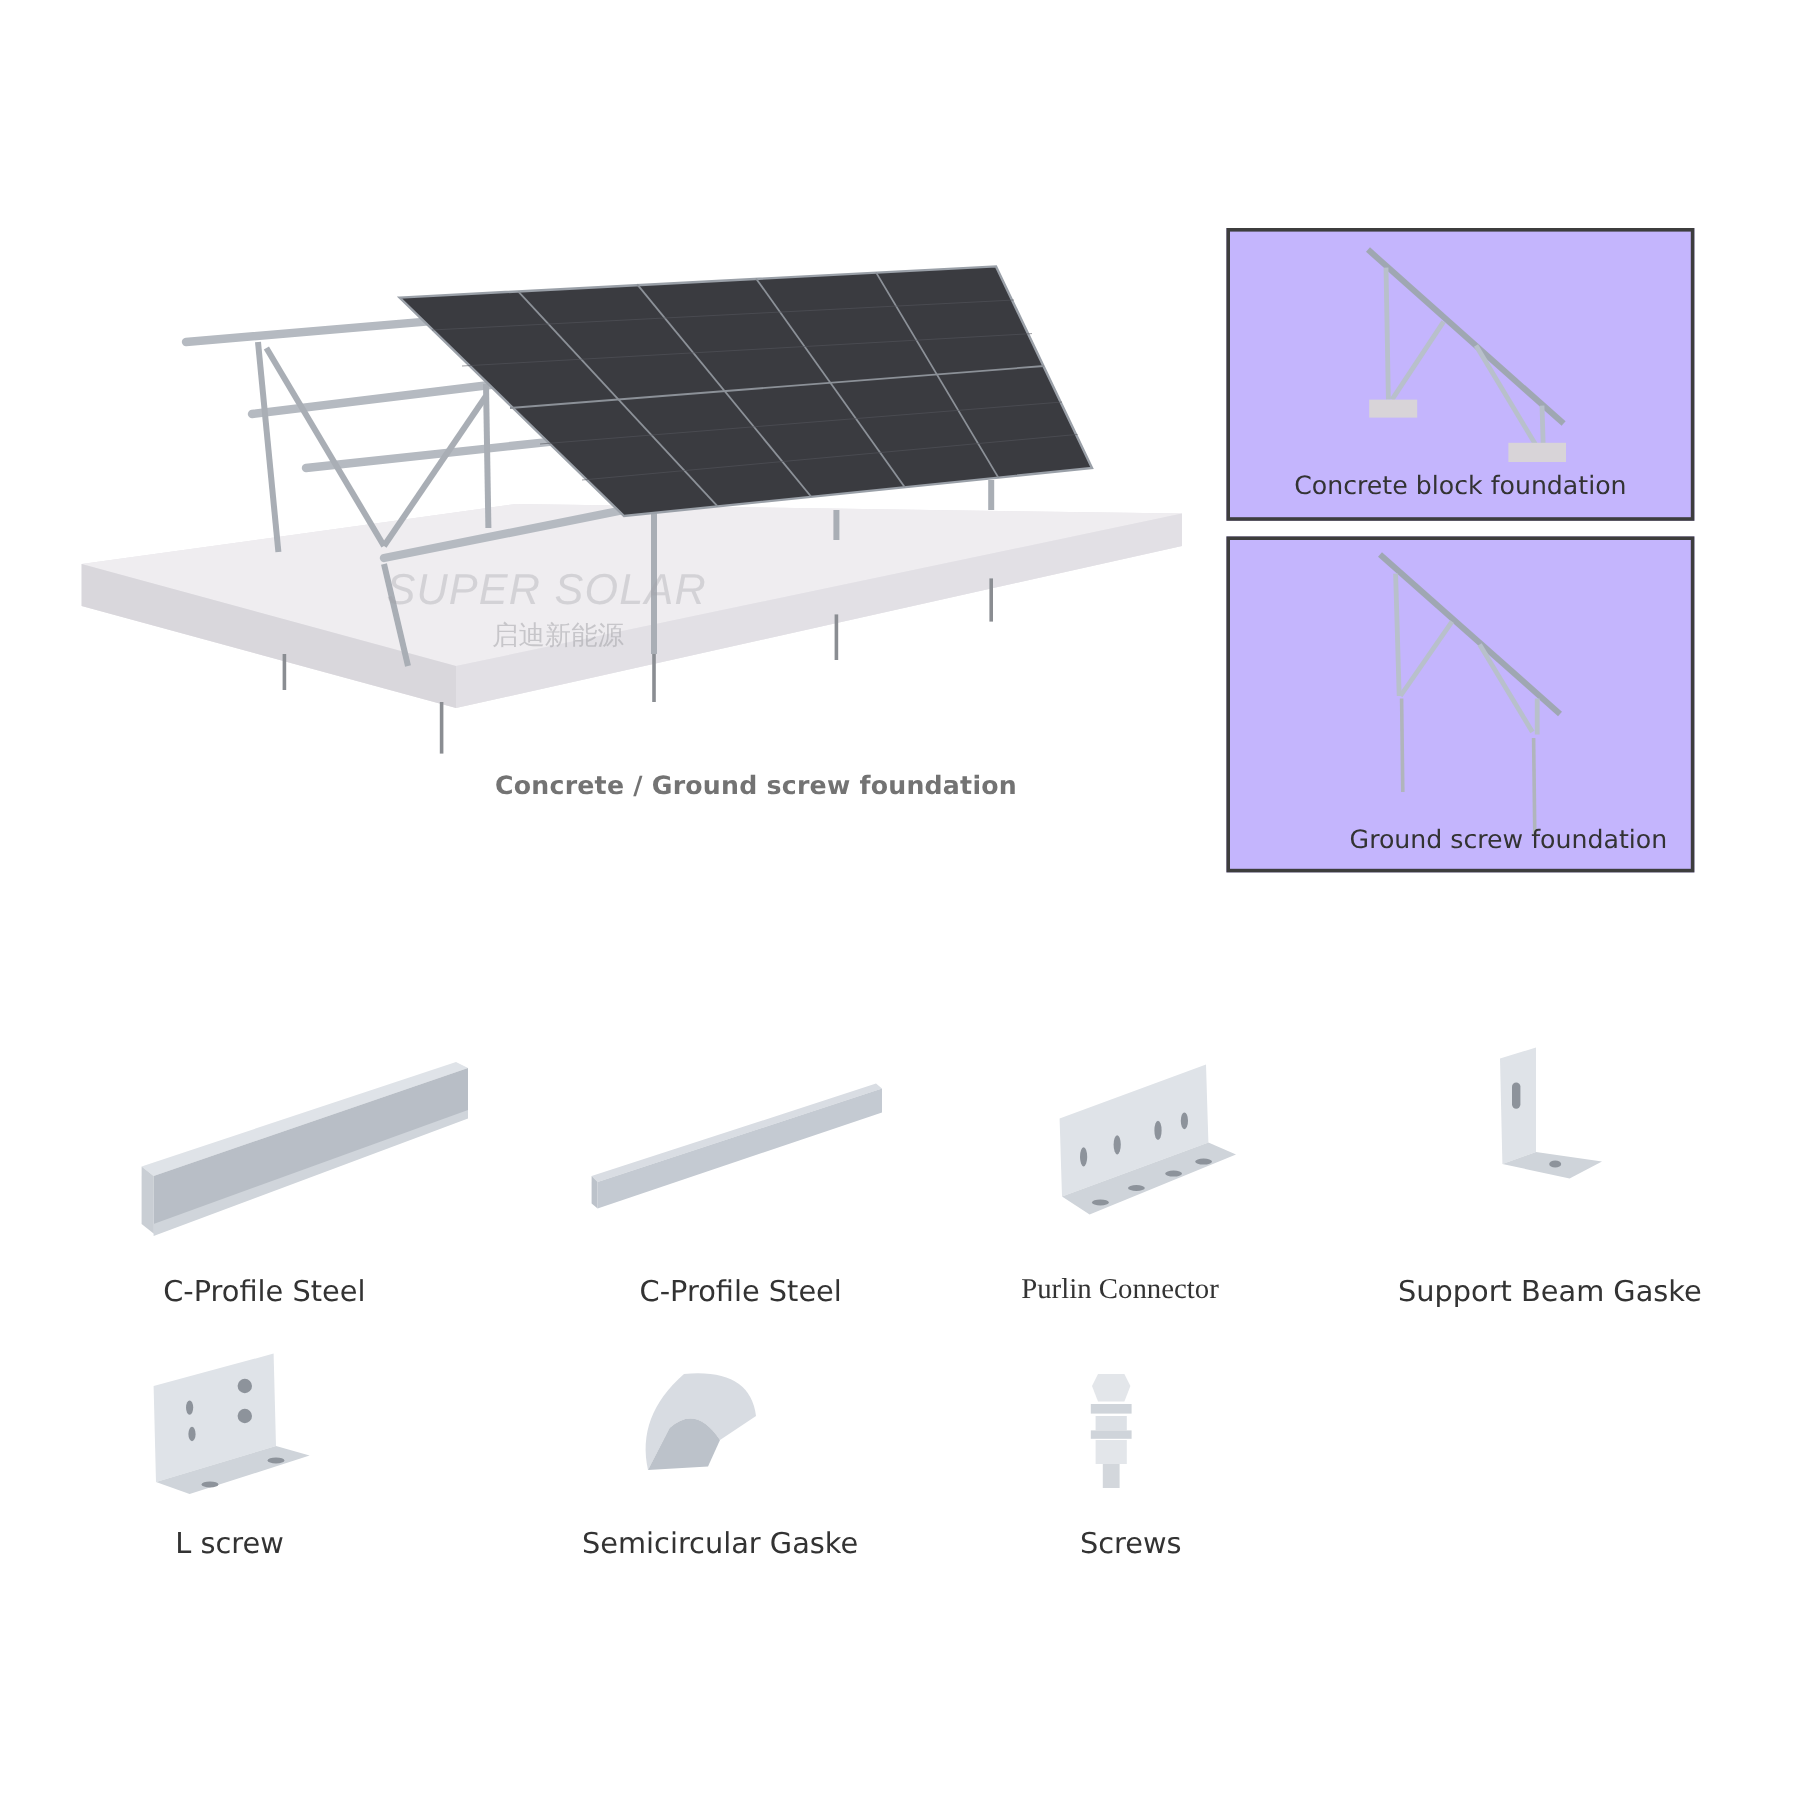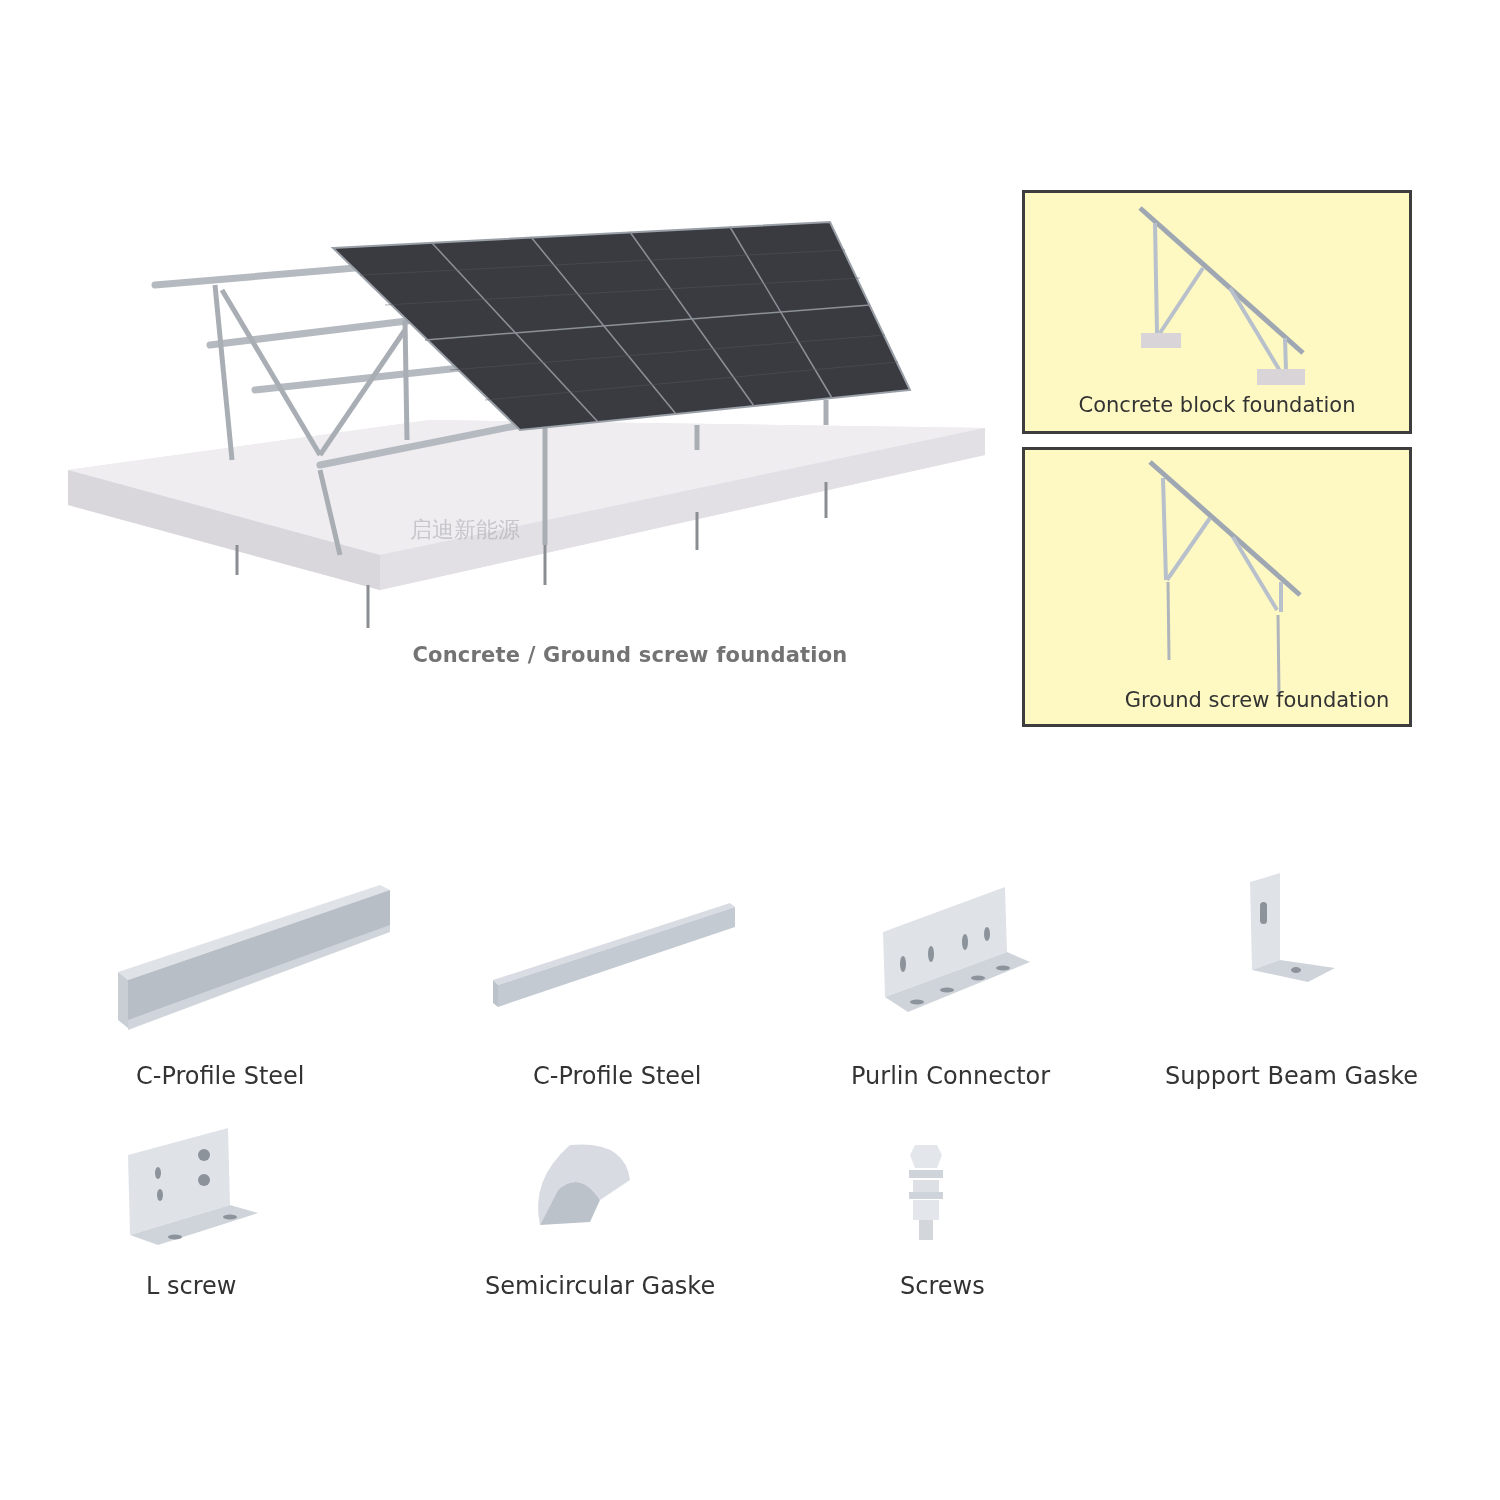--- a/index.html
+++ b/index.html
@@ -1,21 +1,21 @@
 <!DOCTYPE html>
 <html><head>
   <meta charset="utf-8">
   <style>
     html, body { margin:0; padding:0; background:#ffffff; }
     body { width:1500px; height:1500px; position:relative; overflow:hidden;
            font-family:"DejaVu Sans", sans-serif; color:#2f2f2f; }
     .abs { position:absolute; }
     .main-caption { position:absolute; left:400px; top:643px; width:460px; text-align:center;
                     font-size:21px; font-weight:bold; color:#737373; letter-spacing:0.2px; }
-    .inset { position:absolute; border:3px solid #3d3d3d; background:#fef9c3; box-sizing:border-box; }
+    .inset { position:absolute; border:3px solid #3d3d3d; background:#c4b5fd; box-sizing:border-box; }
     .inset-caption { position:absolute; width:100%; text-align:center; font-size:21px; color:#333; }
     .part-label { position:absolute; font-size:24px; color:#333; white-space:nowrap; }
     .watermark { position:absolute; left:322px; top:470px; font-size:36px; font-style:italic;
                  color:rgba(160,160,165,0.35); letter-spacing:1px; font-family:"Liberation Sans", sans-serif; }
     .watermark-sub { position:absolute; left:410px; top:515px; font-size:22px; 
                  color:rgba(150,150,155,0.45); font-family:"DejaVu Sans", sans-serif; }
   </style>
 </head>
 <body>
 
@@ -60,20 +60,21 @@
       <line x1="730" y1="227" x2="832" y2="398"></line>
       <line x1="425" y1="340" x2="870" y2="305"></line>
     </g>
     <g stroke="#55575d" stroke-width="0.6" opacity="0.8">
       <line x1="360" y1="275" x2="845" y2="250"></line>
       <line x1="385" y1="305" x2="860" y2="278"></line>
       <line x1="450" y1="370" x2="885" y2="335"></line>
       <line x1="485" y1="400" x2="898" y2="362"></line>
     </g>
   </svg>
+  <div class="watermark" style="left:262px;top:250px;">SUPER SOLAR</div>
   <div class="watermark-sub" style="left:350px;top:295px;">启迪新能源</div>
 </div>
 
 <div class="main-caption">Concrete / Ground screw foundation</div>
 
 <div class="inset" style="left:1022px;top:190px;width:390px;height:244px;">
   <svg width="384" height="238" viewBox="0 0 384 238" class="abs" style="left:0;top:0;">
     <line x1="115" y1="15" x2="278" y2="160" stroke="#9fa7b2" stroke-width="5"></line>
     <line x1="130" y1="30" x2="132" y2="140" stroke="#b8c0cb" stroke-width="4"></line>
     <line x1="135" y1="140" x2="178" y2="75" stroke="#b8c0cb" stroke-width="4"></line>
@@ -120,21 +121,21 @@
     <ellipse cx="28" cy="82" rx="3" ry="8"></ellipse>
       <ellipse cx="56" cy="72" rx="3" ry="8"></ellipse>
     <ellipse cx="90" cy="60" rx="3" ry="8"></ellipse>
       <ellipse cx="112" cy="52" rx="3" ry="7"></ellipse>
     <ellipse cx="42" cy="120" rx="7" ry="2.5"></ellipse>
       <ellipse cx="72" cy="108" rx="7" ry="2.5"></ellipse>
     <ellipse cx="103" cy="96" rx="7" ry="2.5"></ellipse>
       <ellipse cx="128" cy="86" rx="7" ry="2.5"></ellipse>
   </g>
 </svg>
-<div class="part-label" style="left:851px;top:1062px;">Purlin Connector</div>
+<div class="part-label" style="left:851px;top:1062px;font-family:Liberation Serif, serif;">Purlin Connector</div>
 
 <svg class="abs" style="left:1240px;top:870px;" width="105" height="120">
   <polygon points="10,12 40,3 40,90 12,100" fill="#dfe3e8"></polygon>
   <polygon points="12,100 40,90 95,98 68,112" fill="#cfd4da"></polygon>
   <rect x="20" y="32" width="7" height="22" rx="3.5" fill="#8d939b"></rect>
   <ellipse cx="56" cy="100" rx="5" ry="3" fill="#8d939b"></ellipse>
 </svg>
 <div class="part-label" style="left:1165px;top:1062px;">Support Beam Gaske</div>
 
 <svg class="abs" style="left:120px;top:1125px;" width="145" height="125">

